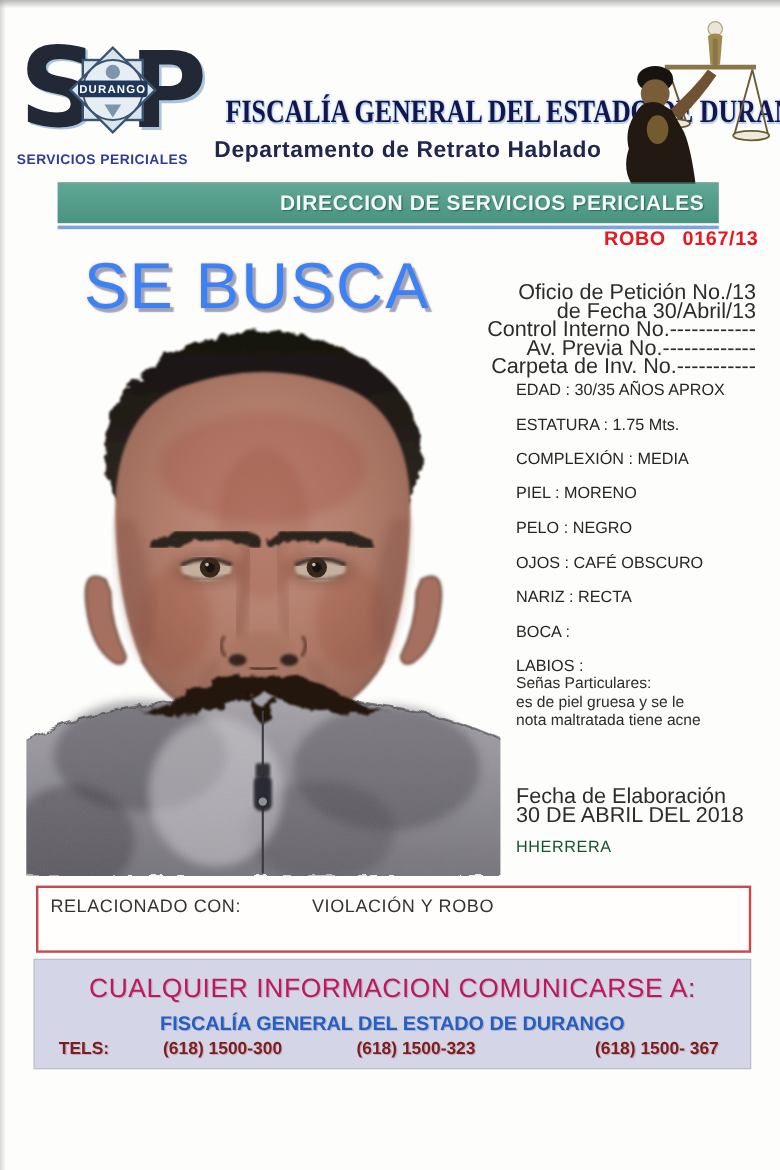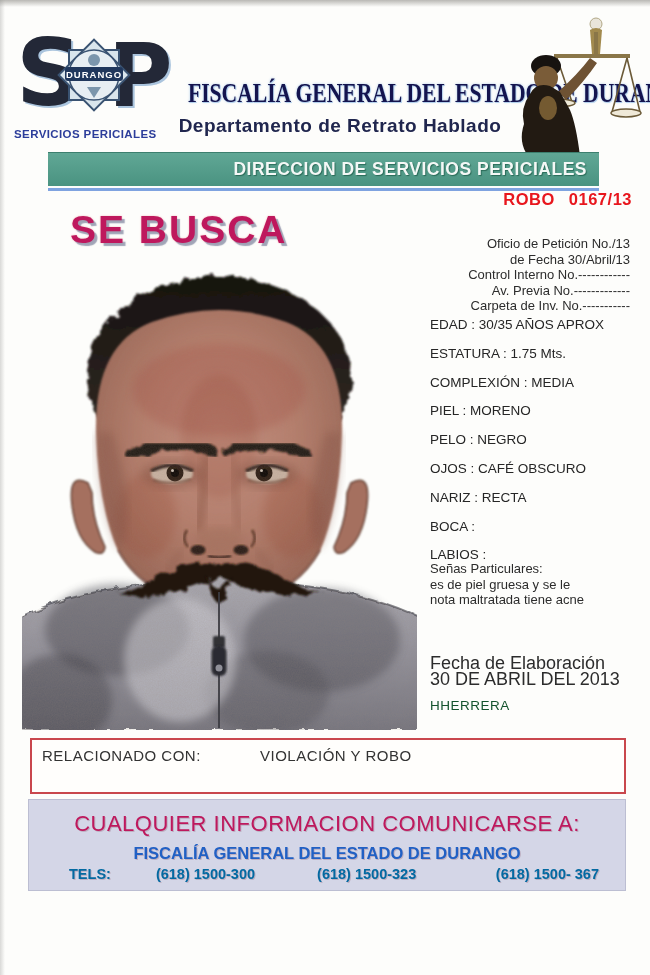--- a/index.html
+++ b/index.html
@@ -36,27 +36,27 @@
         justify-content:flex-end;border-top:1px solid #3c7f6e;margin-left:40px;}
   .green-bar::after{content:"";position:absolute;left:0;bottom:-5px;width:100%;height:3px;
         background:#7fa3e0;}
   .banner-text{color:#f4f8f6;font-weight:bold;font-size:17.5px;letter-spacing:.5px;
         padding-right:12px;text-shadow:1px 1px 1px rgba(0,60,40,.5);}
 
   .folio{position:absolute;right:18px;top:190px;font-size:16.5px;font-weight:bold;color:#e8161d;
         letter-spacing:.5px;}
   .folio .folio-num{margin-left:14px;}
 
-  .wanted-title{position:absolute;left:70px;top:208px;font-size:39px;font-weight:bold;
-        color:#be185d;letter-spacing:2px;white-space:nowrap;
+  .wanted-title{position:absolute;left:70px;top:208px;font-size:54px;font-weight:normal;
+        color:#3b82f6;letter-spacing:2px;white-space:nowrap;
         text-shadow:3px 3px 1px rgba(130,135,160,.75),0 0 2px #f2b6b8;}
 
   
   .petition{position:absolute;right:20px;top:236px;width:230px;text-align:right;
-        font-size:13px;line-height:15.6px;color:#2c2c2c;}
+        font-size:18px;line-height:15.6px;color:#2c2c2c;}
   .details{position:absolute;left:430px;top:317px;width:212px;font-size:13.5px;color:#262626;}
   .detail-row{margin-bottom:13.8px;white-space:nowrap;}
   .signs{position:absolute;left:430px;top:561px;font-size:13px;line-height:15.5px;color:#2c2c2c;}
   .elaboration{position:absolute;left:430px;top:655px;font-size:18px;line-height:16px;color:#2c2c2c;}
   .author{position:absolute;left:430px;top:698px;font-size:13.5px;color:#14532d;letter-spacing:.5px;}
 
   
   .sketch{position:absolute;left:22px;top:258px;width:395px;height:472px;}
 
   
@@ -65,22 +65,22 @@
   .related-label{position:absolute;left:10px;top:7px;font-size:15px;color:#333;letter-spacing:.5px;}
   .related-value{position:absolute;left:228px;top:7px;font-size:15px;color:#333;letter-spacing:.5px;}
 
   
   .contact-box{position:absolute;left:28px;top:799px;width:596px;height:90px;
         background:#d4d6e7;border:1px solid #bcbed2;}
   .contact-headline{margin-top:11px;text-align:center;font-size:22px;font-weight:normal;
         color:#be185d;letter-spacing:.5px;text-shadow:1px 1px 0 rgba(120,60,80,.25);}
   .contact-org{margin-top:7px;text-align:center;font-size:16.5px;font-weight:bold;color:#2160c4;
         text-shadow:1px 1px 0 rgba(120,60,80,.25);}
-  .contact-tels{margin-top:3px;display:flex;align-items:flex-start;padding:0 26px 0 40px;
-        font-size:14.5px;font-weight:bold;color:#0369a1;
+  .contact-tels{margin-top:3px;display:flex;align-items:flex-start;padding:0 26px 0 20px;
+        font-size:14.5px;font-weight:bold;color:#7f1d1d;
         text-shadow:1px 1px 0 rgba(120,60,80,.25);}
   .contact-tels .tel-1{margin-left:45px;}
   .contact-tels .tel-2{margin-left:62px;}
   .contact-tels .tel-3{margin-left:auto;}
 </style>
 </head>
 <body>
 
 <div class="page">
   <div class="scan-edge-top"></div>
@@ -161,21 +161,21 @@
   </div>
 
   <div class="signs">
     <div>Señas Particulares:</div>
     <div>es de piel gruesa y se le</div>
     <div>nota maltratada tiene acne</div>
   </div>
 
   <div class="elaboration">
     <div>Fecha de Elaboración</div>
-    <div>30  DE ABRIL  DEL 2013</div>
+    <div>30  DE ABRIL  DEL 2018</div>
   </div>
 
   <div class="author">HHERRERA</div>
 
   <div class="sketch">
     <svg viewBox="0 0 395 472" width="395" height="472">
       <defs>
         <radialGradient id="skinG" cx="50%" cy="42%" r="68%">
           <stop offset="0%" stop-color="#c4907f"></stop>
           <stop offset="45%" stop-color="#b67e6c"></stop>

